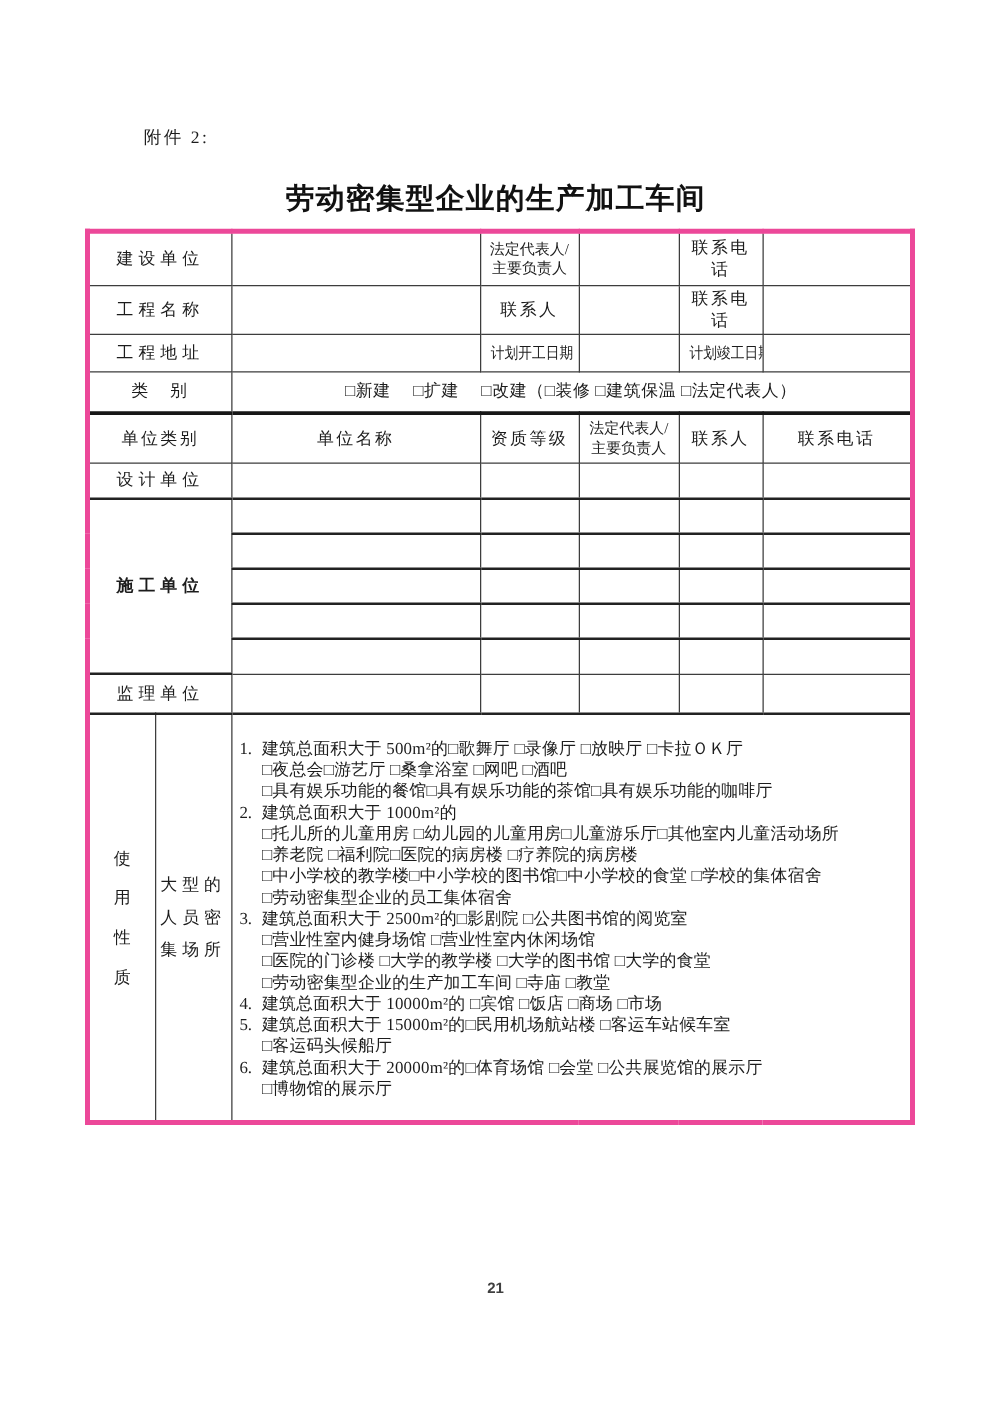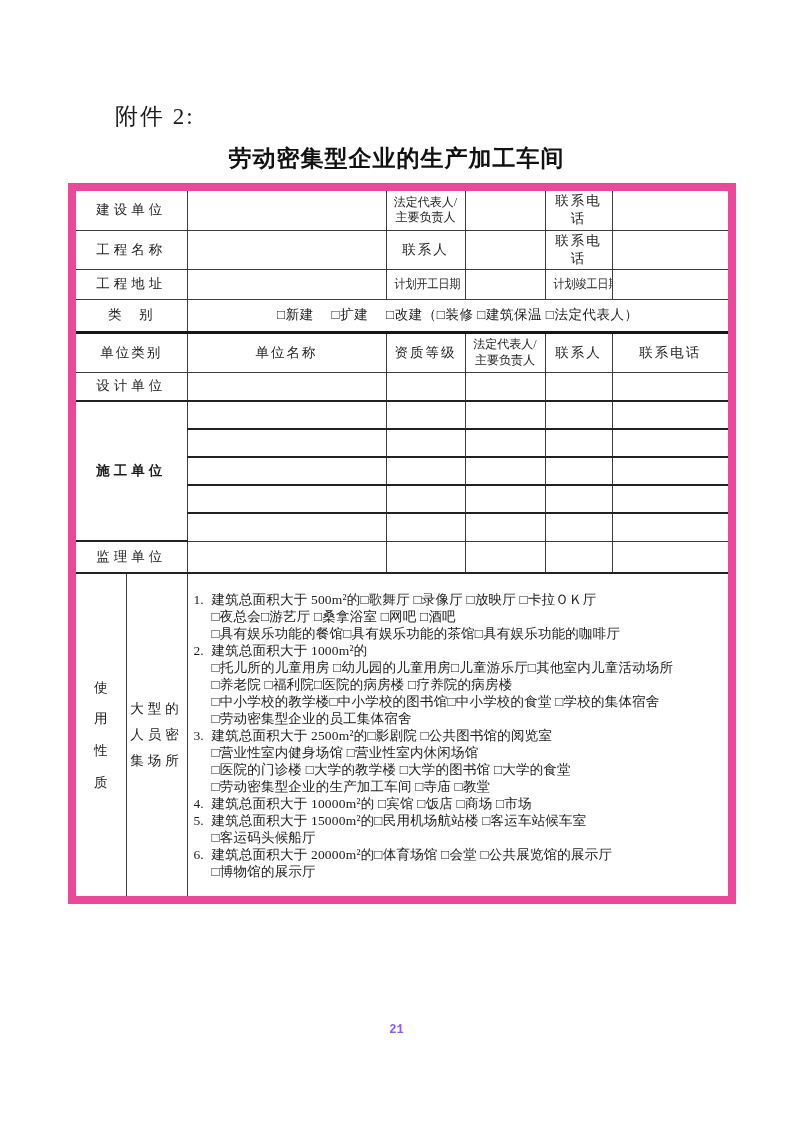--- a/index.html
+++ b/index.html
@@ -7,21 +7,21 @@
   body {
     position: relative;
     background: #ffffff;
     color: #1c1c1c;
     font-family: "Liberation Serif", "DejaVu Serif", serif;
   }
 
   .attachment {
     position: absolute;
     left: 115px; top: 101px;
-    font-size: 23px;
+    font-size: 14px;
     letter-spacing: 2px;
   }
 
   .doc-title {
     position: absolute;
     left: 0; top: 143px;
     width: 100%;
     text-align: center;
     font-family: "Liberation Sans", "DejaVu Sans", sans-serif;
     font-weight: bold;
@@ -37,21 +37,21 @@
     border-collapse: collapse;
     table-layout: fixed;
     font-size: 13.5px;
   }
   table.form td {
     border: 1px solid #3d3d3d;
     padding: 1px 3px;
     vertical-align: middle;
     overflow: hidden;
   }
-  table.form { border: 8px solid #ec4899; }
+  table.form { border: 4px solid #ec4899; }
 
   td.lbl { text-align: center; letter-spacing: 2px; }
   td.lbl-main { letter-spacing: 4px; }
   td.small-lbl { font-size: 12px; letter-spacing: 0; line-height: 1.3; padding: 0 1px; }
   td.small-lbl .narrow {
     display: inline-block;
     white-space: nowrap;
     transform: scaleX(0.88);
     transform-origin: center;
     font-size: 12.5px;
@@ -99,24 +99,24 @@
   .item { display: flex; }
   .item .num { width: 21px; flex: none; text-align: left; padding-left: 3px; line-height: 17px; }
   .item .lines { flex: 1; }
   .item .line { line-height: 17px; white-space: nowrap; letter-spacing: 0.2px; }
 
   .page-num {
     position: absolute;
     left: 0; top: 1023px;
     width: 100%;
     text-align: center;
-    font-family: Liberation Mono, monospace;
+    font-family: Liberation Sans, sans-serif;
     font-weight: bold;
     font-size: 12px;
-    color: #8b5cf6;
+    color: #404040;
   }
 </style>
 </head>
 <body>
 
 <div class="attachment">附件 2:</div>
 
 <h1 class="doc-title">劳动密集型企业的生产加工车间</h1>
 
 <table class="form">

